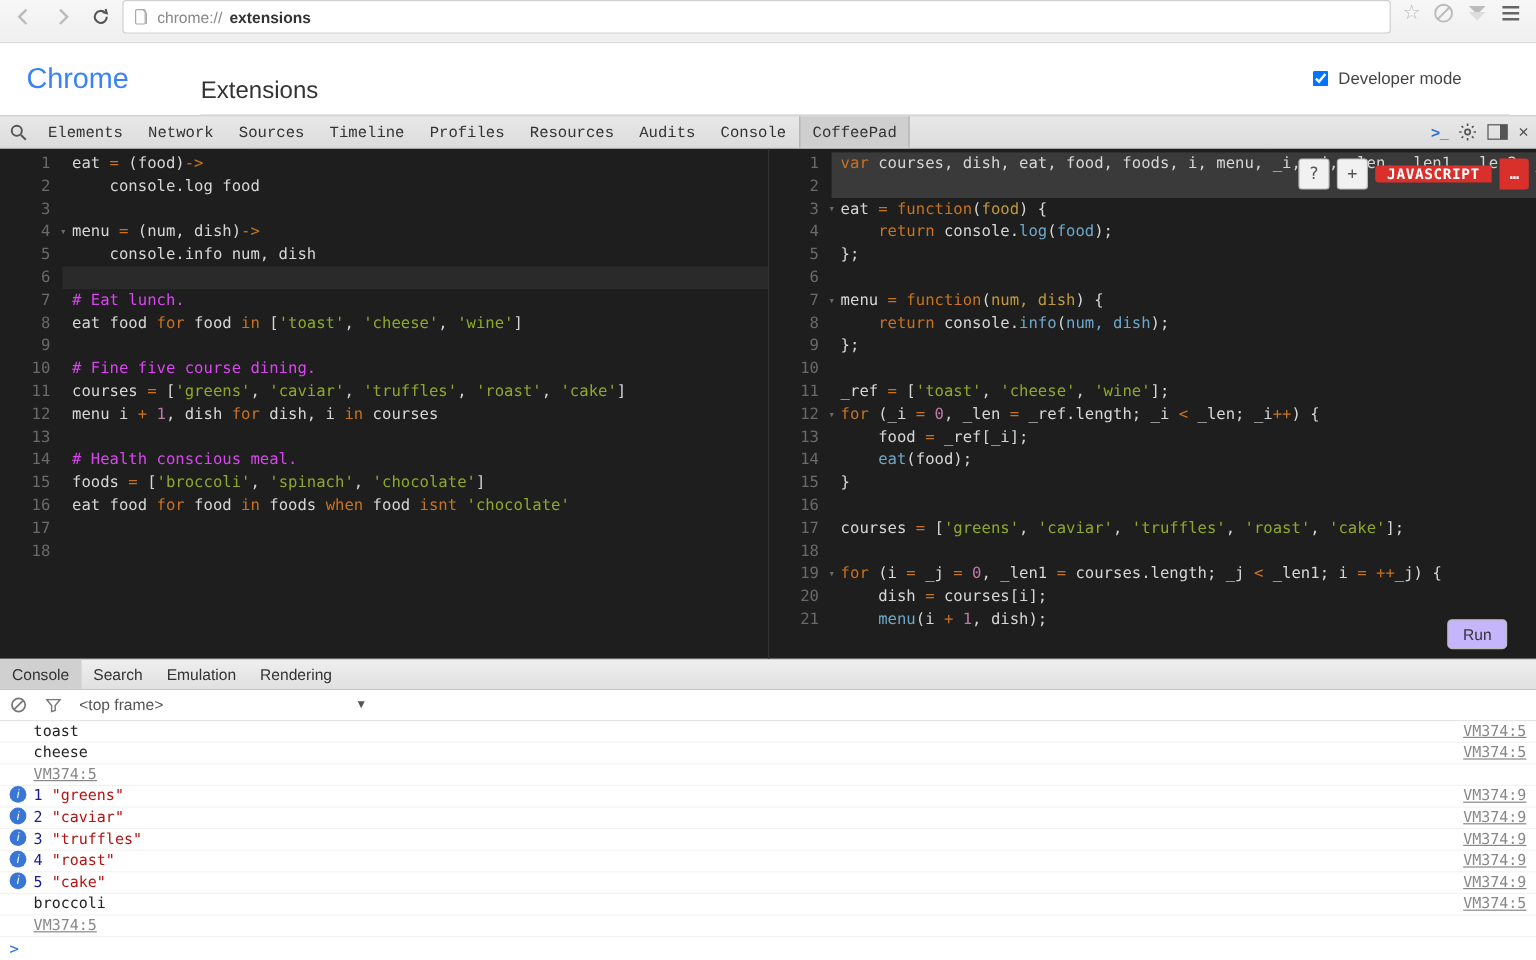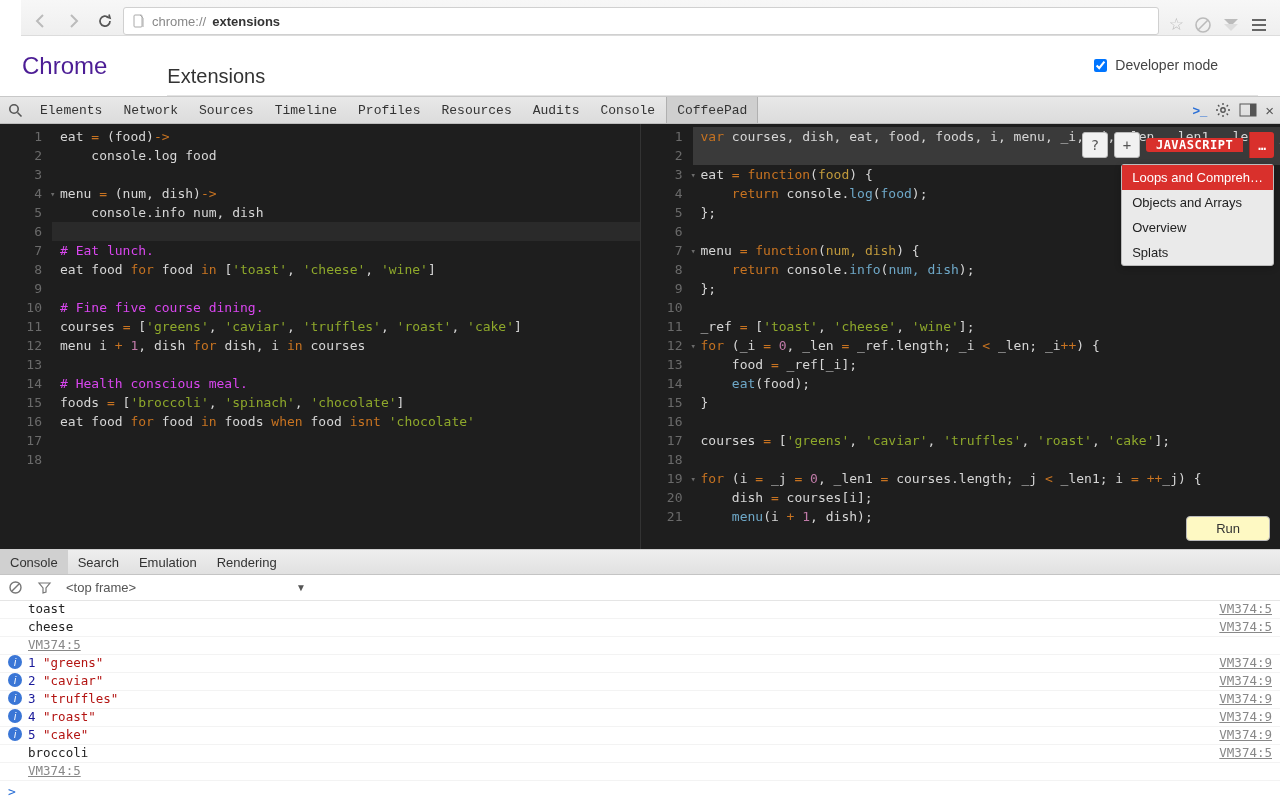--- a/index.html
+++ b/index.html
@@ -1,29 +1,29 @@
 <!DOCTYPE html>
 <html><head>
 <meta charset="utf-8">
 <style>
   * { box-sizing: border-box; margin: 0; padding: 0; }
   body { font-family: "Helvetica Neue", Arial, sans-serif; font-size: 13px; color: #222; background: #fff; width: 1280px; height: 800px; overflow: hidden; }
 
   
-  .browser-toolbar { height: 36px; background: linear-gradient(#f7f7f7, #efefef); border-bottom: 1px solid #dcdcdc; display: flex; align-items: flex-end; padding: 0 6px; gap: 4px; margin-left: 21px; }
+  .browser-toolbar { height: 36px; background: linear-gradient(#f7f7f7, #efefef); border-bottom: 1px solid #dcdcdc; display: flex; align-items: flex-start; padding: 0 6px; gap: 4px; }
   .tb-btn { width: 28px; height: 28px; display: flex; align-items: center; justify-content: center; color: #555; border-radius: 3px; }
   .tb-btn.disabled { color: #bbb; }
   .omnibox { flex: 1; height: 28px; border: 1px solid #d0d0d0; border-radius: 3px; background: #fff; display: flex; align-items: center; padding: 0 8px; gap: 6px; color: #555; }
   .omnibox .scheme { color: #888; }
   .omnibox .rest b { color: #333; font-weight: 600; }
   .right-icons { display: flex; align-items: center; gap: 10px; color: #999; padding: 0 6px; }
 
   
   .ext-header { height: 60px; display: flex; align-items: center; padding: 0 22px; }
-  .ext-header .name { font-size: 24px; font-weight: 300; color: #4c1d95; margin-right: 60px; }
+  .ext-header .name { font-size: 24px; font-weight: 300; color: #3b82f6; margin-right: 60px; }
   .ext-header .tab { font-size: 20px; font-weight: 300; color: #333; padding-bottom: 8px; }
   .ext-header .grow { flex: 1; }
   .ext-header .devmode { display: flex; align-items: center; gap: 8px; color: #444; font-size: 14px; padding-right: 40px; }
 
   
   .devtools-tabs { height: 28px; background: linear-gradient(#e8e8e8,#dcdcdc); border-top:1px solid #c8c8c8; border-bottom:1px solid #bdbdbd; display:flex; align-items:stretch; }
   .devtools-tabs .search-ic { width:30px; display:flex; align-items:center; justify-content:center; color:#555;}
   .devtools-tabs .tab { padding: 0 10px; display:flex; align-items:center; color:#333; font-size:13px; cursor:default; border-right:1px solid transparent;font-family:Liberation Mono, monospace;}
   .devtools-tabs .tab.active { background:#cfcfcf; border-left:1px solid #b0b0b0; border-right:1px solid #b0b0b0;}
   .devtools-tabs .tab.sep { border-left:1px solid #b0b0b0; }
@@ -51,21 +51,21 @@
   .c-blue{ color:#6ea8c8; }
 
   
   .overlay { position:absolute; top:8px; right:6px; display:flex; align-items:center; gap:6px; z-index:5;}
   .ov-btn { width:26px; height:26px; background:#f1f1f1; border:1px solid #bbb; border-radius:3px; display:flex; align-items:center; justify-content:center; color:#555; font-size:14px; }
   .ov-js  { background:#d9302c; color:#fff; height:14px; padding:0 10px; border-radius:3px 0 0 3px; font-weight:600; letter-spacing:0.5px; font-size:12px; display:flex; align-items:center;}
   .ov-dots{ background:#d9302c; color:#fff; height:26px; padding:0 8px; border-radius:0 3px 3px 0; border-left:1px solid #b02420; display:flex; align-items:center; font-weight:700;}
   .dd { position:absolute; top:40px; right:6px; background:#eaeaea; border:1px solid #bbb; border-radius:3px; min-width:135px; font-family:"Helvetica Neue",Arial,sans-serif; font-size:13px; z-index:5; box-shadow:0 2px 6px rgba(0,0,0,0.25);}
   .dd .item { padding:5px 10px; color:#222; }
   .dd .item.first { background:#d9302c; color:#fff; white-space:nowrap; overflow:hidden; text-overflow:ellipsis;}
-  .run-btn { position:absolute; bottom:8px; right:10px; background:#fef9c3; border:1px solid #bbb; border-radius:4px; padding:4px 29px; font-family:"Helvetica Neue",Arial,sans-serif; font-size:13px; color:#333; z-index:5;}
+  .run-btn { position:absolute; bottom:8px; right:24px; background:#c4b5fd; border:1px solid #bbb; border-radius:4px; padding:4px 12px; font-family:"Helvetica Neue",Arial,sans-serif; font-size:13px; color:#333; z-index:5;}
 
   
   .console-tabs { height:26px; background:linear-gradient(#eee,#e1e1e1); border-top:1px solid #cfcfcf; border-bottom:1px solid #c4c4c4; display:flex; align-items:stretch;}
   .console-tabs .tab { padding:0 10px; display:flex; align-items:center; color:#333; }
   .console-tabs .tab.active { background:#d0d0d0; }
   .console-ctrl { height:26px; border-bottom:1px solid #e5e5e5; display:flex; align-items:center; padding:0 8px; gap:14px; color:#555;}
   .console-ctrl .sel { display:flex; align-items:center; gap:160px; }
   .console-ctrl .tri { font-size:10px; color:#555;}
   .console-body { font-family: Menlo, Consolas, monospace; font-size:12.5px; }
   .row { display:flex; height:18px; padding:0 8px; border-bottom:1px solid #f3f3f3;}
@@ -228,26 +228,20 @@
     <span class="fold" style="top:calc(3px + 19px*11 + 5px);">▾</span>
     <span class="fold" style="top:calc(3px + 19px*18 + 5px);">▾</span>
     <div class="code" id="right-code"><div><span class="c-kw">var</span> courses, dish, eat, food, foods, i, menu, _i, _j, _len, _len1, _len2, _ref;</div><div>&nbsp;</div><div>eat <span class="c-kw">=</span> <span class="c-kw">function</span>(<span class="c-par">food</span>) {</div><div>    <span class="c-kw">return</span> console.<span class="c-fn">log</span>(<span class="c-blue">food</span>);</div><div>};</div><div>&nbsp;</div><div>menu <span class="c-kw">=</span> <span class="c-kw">function</span>(<span class="c-par">num, dish</span>) {</div><div>    <span class="c-kw">return</span> console.<span class="c-fn">info</span>(<span class="c-blue">num, dish</span>);</div><div>};</div><div>&nbsp;</div><div>_ref <span class="c-kw">=</span> [<span class="c-str">'toast'</span>, <span class="c-str">'cheese'</span>, <span class="c-str">'wine'</span>];</div><div><span class="c-kw">for</span> (_i <span class="c-kw">=</span> <span class="c-num">0</span>, _len <span class="c-kw">=</span> _ref.length; _i <span class="c-kw">&lt;</span> _len; _i<span class="c-kw">++</span>) {</div><div>    food <span class="c-kw">=</span> _ref[_i];</div><div>    <span class="c-fn">eat</span>(food);</div><div>}</div><div>&nbsp;</div><div>courses <span class="c-kw">=</span> [<span class="c-str">'greens'</span>, <span class="c-str">'caviar'</span>, <span class="c-str">'truffles'</span>, <span class="c-str">'roast'</span>, <span class="c-str">'cake'</span>];</div><div>&nbsp;</div><div><span class="c-kw">for</span> (i <span class="c-kw">=</span> _j <span class="c-kw">=</span> <span class="c-num">0</span>, _len1 <span class="c-kw">=</span> courses.length; _j <span class="c-kw">&lt;</span> _len1; i <span class="c-kw">=</span> <span class="c-kw">++</span>_j) {</div><div>    dish <span class="c-kw">=</span> courses[i];</div><div>    <span class="c-fn">menu</span>(i <span class="c-kw">+</span> <span class="c-num">1</span>, dish);</div></div>
 
     <div class="overlay">
       <div class="ov-btn">?</div>
       <div class="ov-btn">+</div>
       <div class="ov-js">JAVASCRIPT</div>
       <div class="ov-dots">…</div>
     </div>
-    <div class="dd">
-      <div class="item first">Loops and Compreh…</div>
-      <div class="item">Objects and Arrays</div>
-      <div class="item">Overview</div>
-      <div class="item">Splats</div>
-    </div>
     <div class="run-btn">Run</div>
   </div>
 </div>
 
 <div class="console-tabs">
   <div id="ct-tabs" style="display:flex;">
       <div class="tab active">Console</div>
       <div class="tab">Search</div>
       <div class="tab">Emulation</div>
       <div class="tab">Rendering</div>

